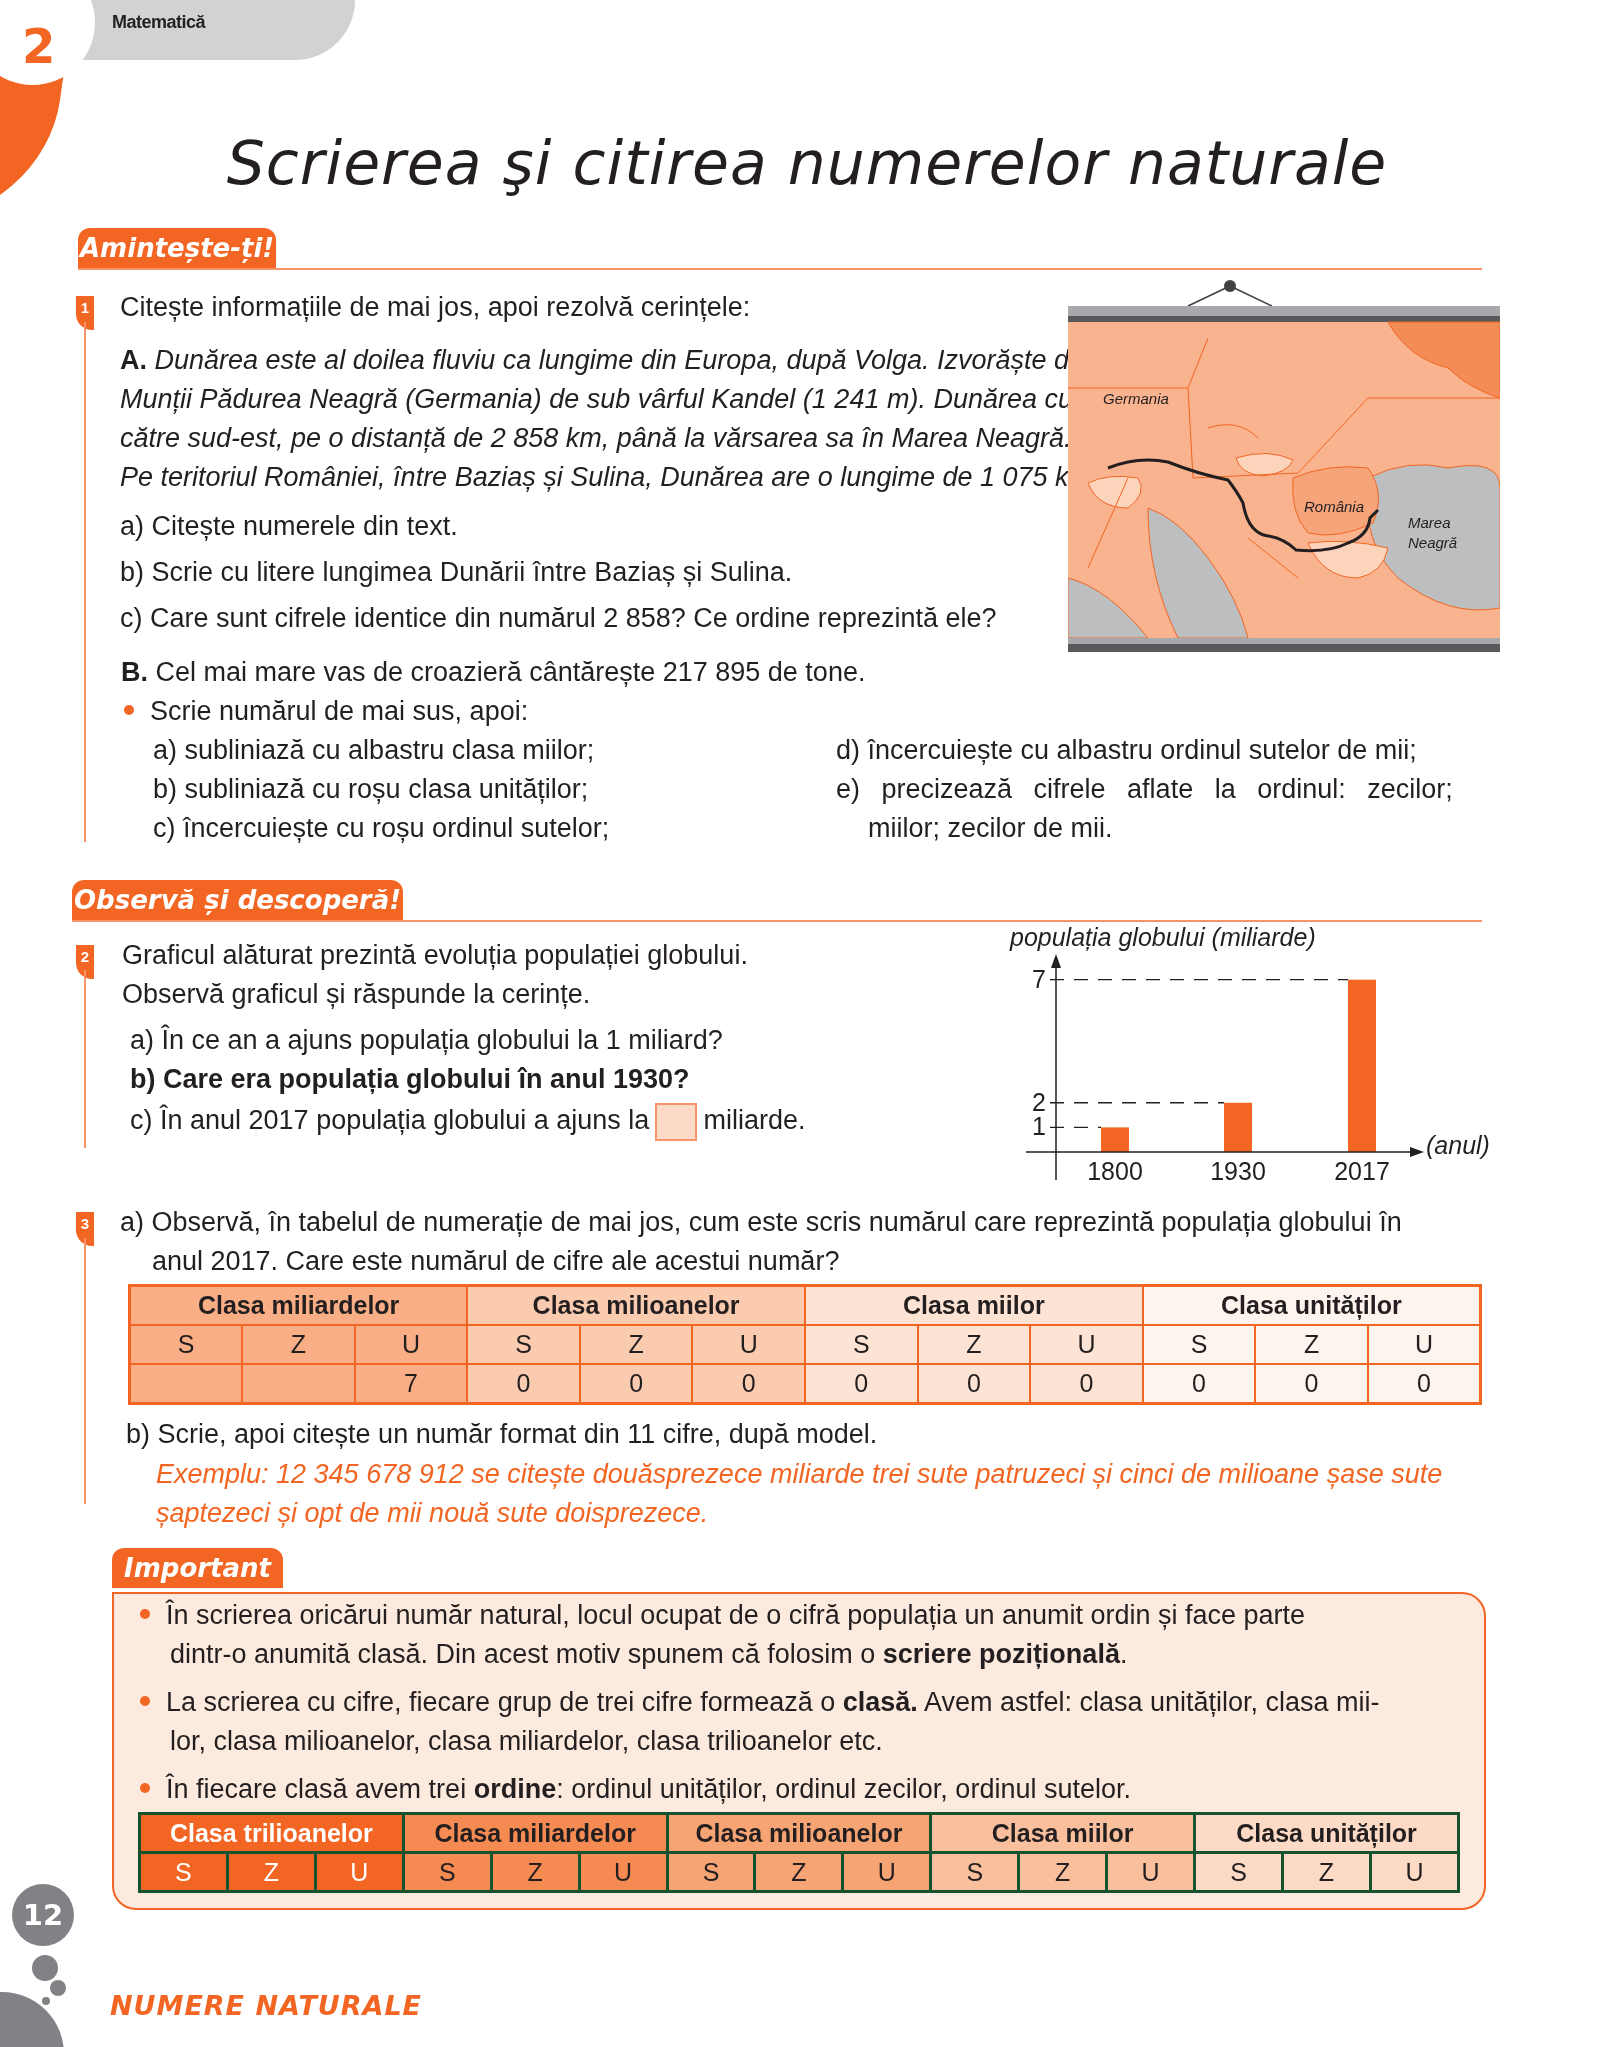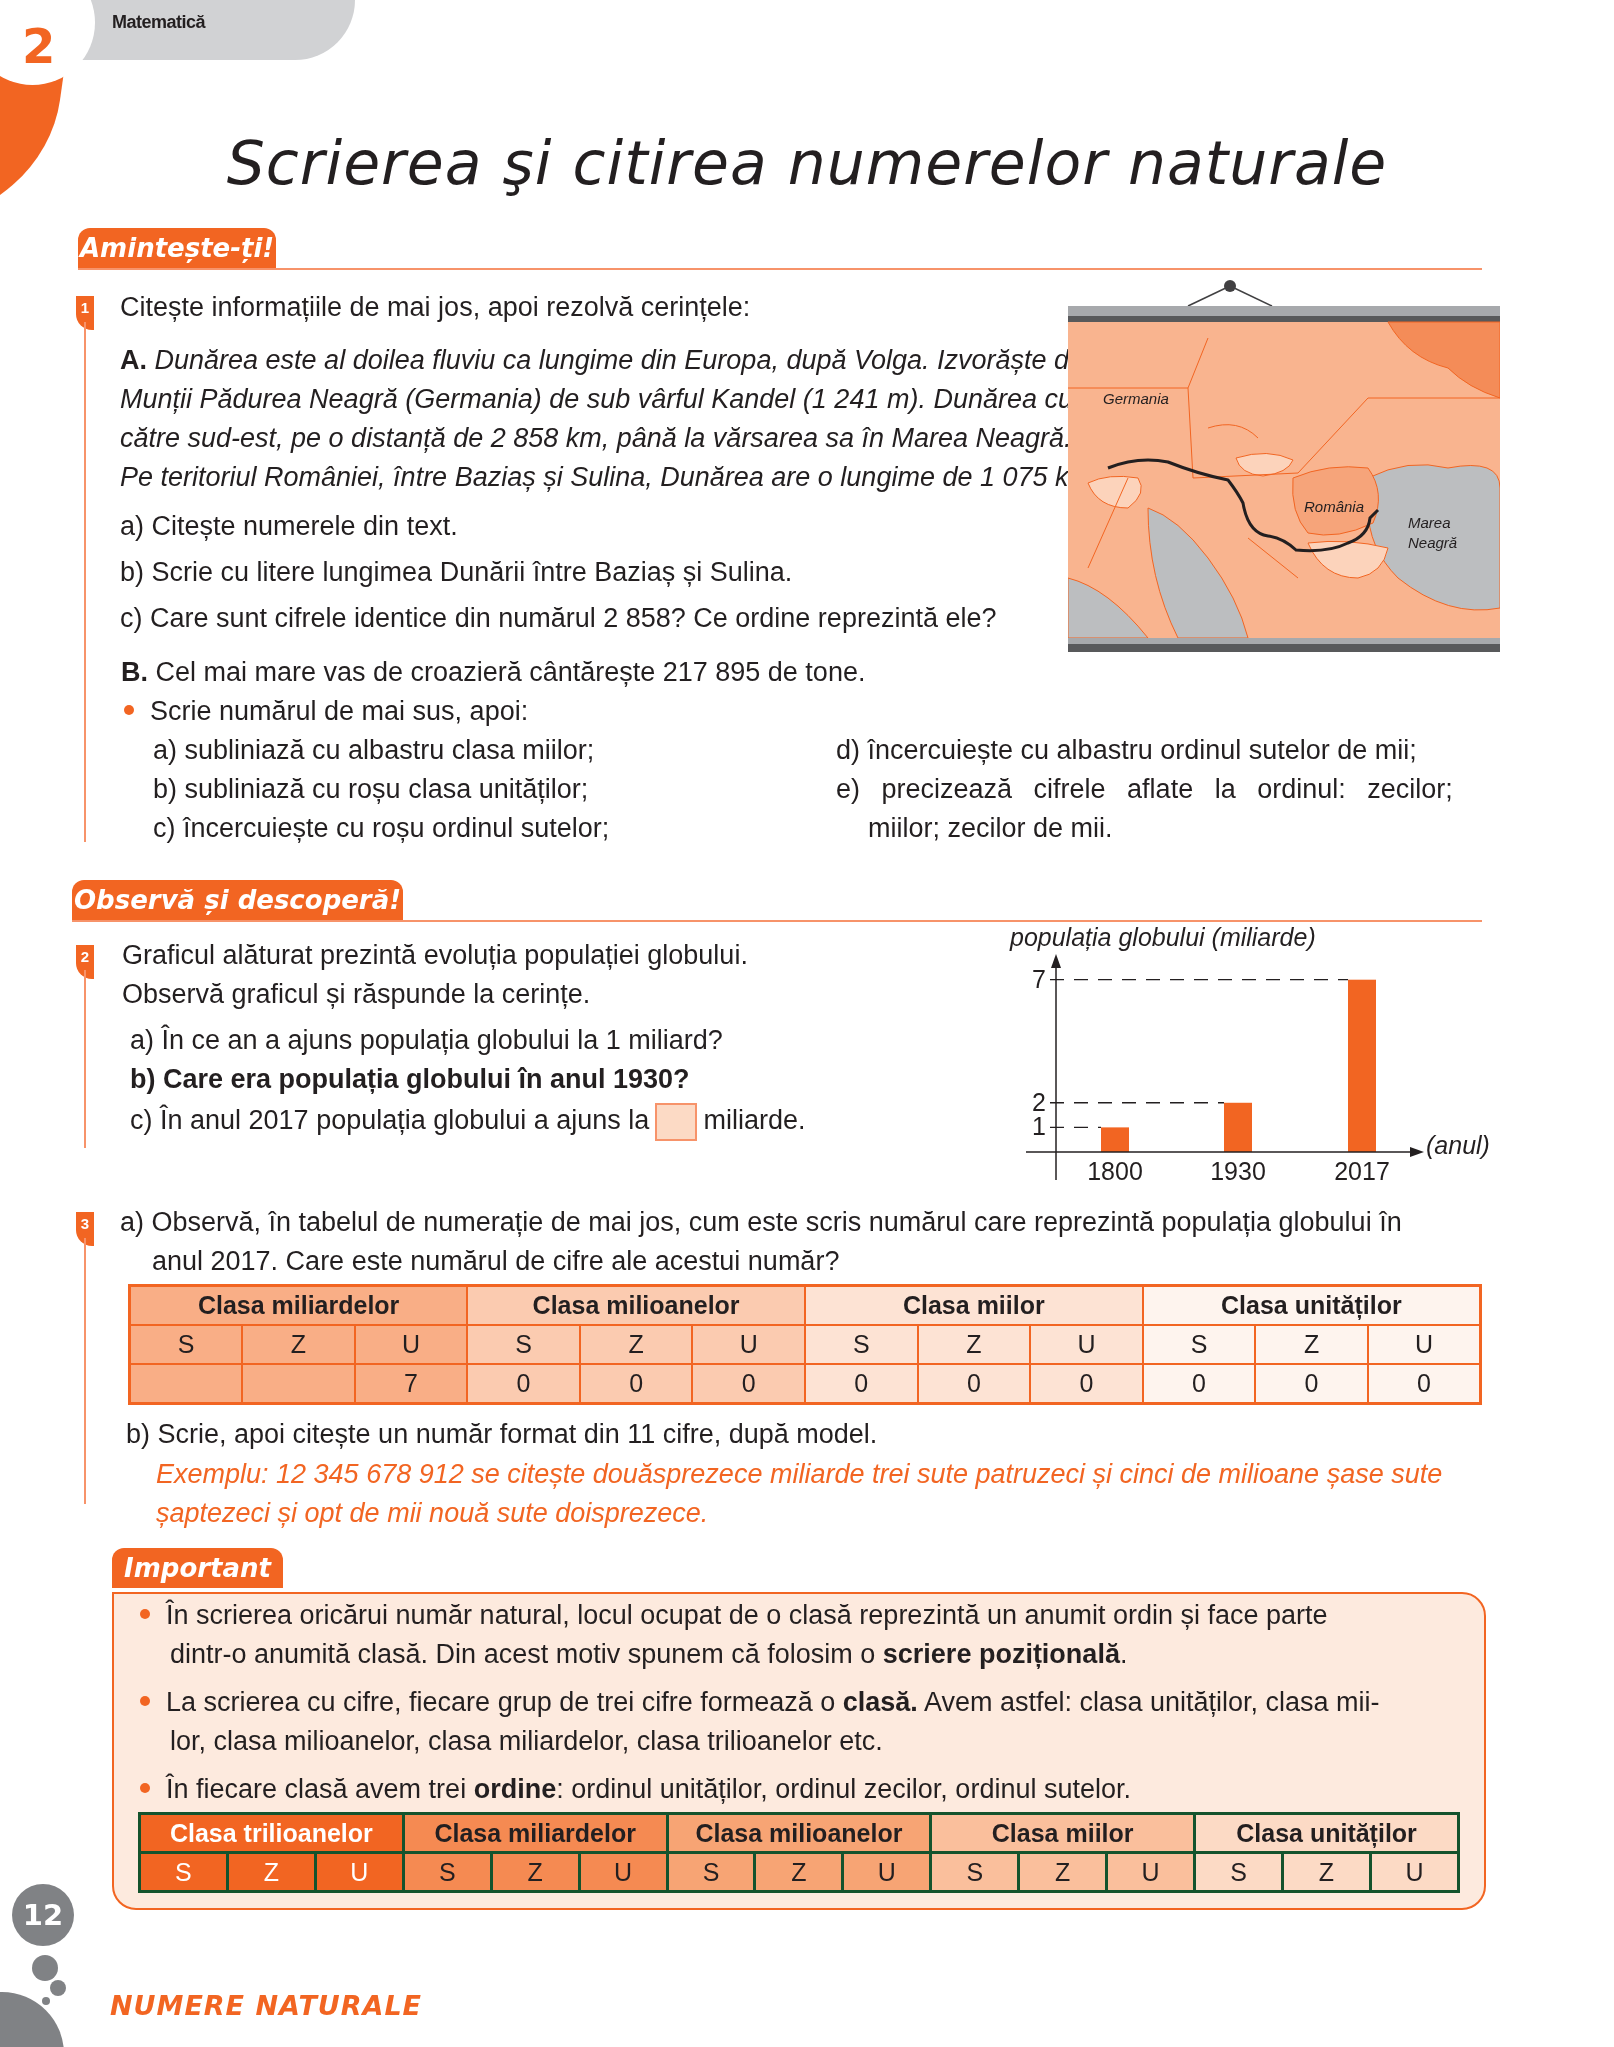--- a/index.html
+++ b/index.html
@@ -210,21 +210,21 @@
 </tbody>
   </table>
 
 <div class="abs txt" style="left:126px;top:1415px;">b) Scrie, apoi citește un număr format din 11 cifre, după model.</div>
 <div class="abs txt orange-it" style="left:156px;top:1455px;">Exemplu:  12 345 678 912 se citește douăsprezece miliarde trei sute patruzeci și cinci de milioane șase sute</div>
 <div class="abs txt orange-it" style="left:156px;top:1494px;">șaptezeci și opt de mii nouă sute doisprezece.</div>
 
 <div class="abs" id="important-box"></div>
 <div class="abs section-tab" id="important-tab" style="padding:3px 12px;">Important</div>
 
-<div class="abs txt" style="left:140px;top:1596px;"><span class="bullet"></span><span>În scrierea oricărui număr natural, locul ocupat de o clasă reprezintă un anumit ordin și face parte</span></div>
+<div class="abs txt" style="left:140px;top:1596px;"><span class="bullet"></span><span>În scrierea oricărui număr natural, locul ocupat de o cifră populația un anumit ordin și face parte</span></div>
 <div class="abs txt" style="left:170px;top:1635px;"><span>dintr-o anumită clasă.  Din acest motiv spunem că folosim o </span><span class="b">scriere pozițională</span><span>.</span></div>
 <div class="abs txt" style="left:140px;top:1683px;"><span class="bullet"></span><span>La scrierea cu cifre, fiecare grup de trei cifre formează o </span><span class="b">clasă.</span><span> Avem astfel: clasa unităților, clasa mii-</span></div>
 <div class="abs txt" style="left:170px;top:1722px;">lor, clasa milioanelor, clasa miliardelor, clasa trilioanelor etc.</div>
 <div class="abs txt" style="left:140px;top:1770px;"><span class="bullet"></span><span>În fiecare clasă avem trei </span><span class="b">ordine</span><span>:  ordinul unităților, ordinul zecilor, ordinul sutelor.</span></div>
 
 <table class="abs num" id="tbl-imp">
   <tbody>
       <tr class="h">
     <td colspan="3" class="k1">Clasa trilioanelor</td>
     <td colspan="3" class="k2">Clasa miliardelor</td>

